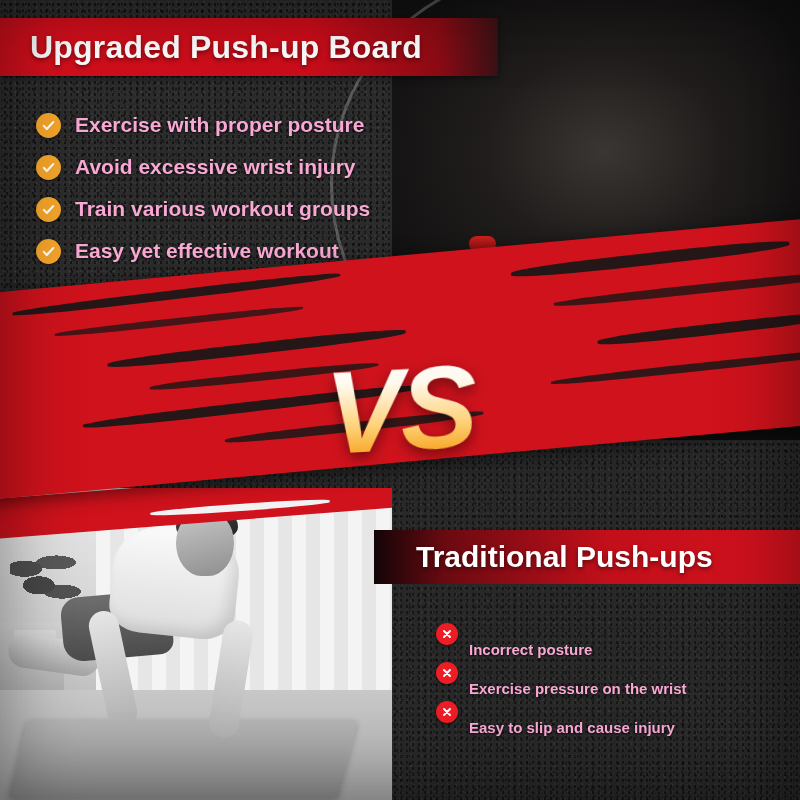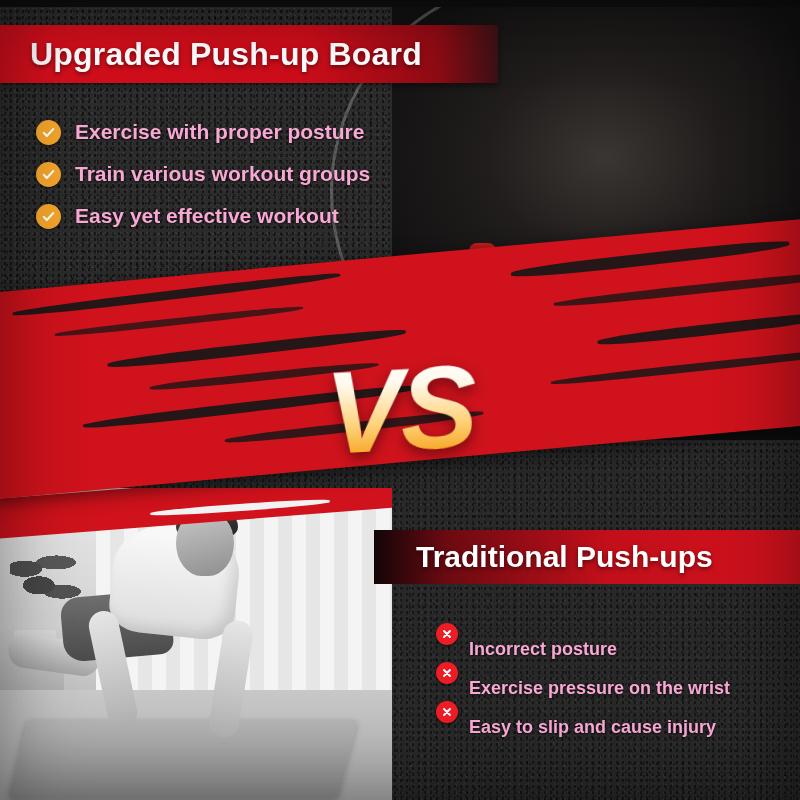--- a/index.html
+++ b/index.html
@@ -23,21 +23,20 @@
       radial-gradient(circle at 55% 88%, rgba(0,0,0,.45) 0 1.2px, transparent 1.3px),
       radial-gradient(circle at 25% 48%, rgba(0,0,0,.4) 0 1.1px, transparent 1.2px);
     background-size:7px 7px,11px 11px,9px 9px,6px 6px,13px 13px,8px 8px;
   }
 
   
   .top-panel{
     position:absolute;left:0;top:0;width:800px;height:360px;
     background-color:#272727;
     overflow:hidden;
-    margin-top:7px;
   }
   .top-panel .grain{
     position:absolute;inset:0;
   }
 
   
   .photo-top{
     position:absolute;left:392px;top:0;width:408px;height:360px;
     overflow:hidden;
     background:
@@ -263,21 +262,21 @@
     text-shadow:0 2px 4px rgba(0,0,0,.5);white-space:nowrap;
   }
 
   
   .cons{
     position:absolute;left:436px;top:614px;width:360px;
   }
   .cons .li{height:39px;}
   .ico-x{background:#ec1d24;box-shadow:0 1px 3px rgba(0,0,0,.6);}
   .cons .ico{width:22px;height:22px;margin-right:11px;}
-  .cons .li-txt{font-size:18px;margin-top:32px;}
+  .cons .li-txt{font-size:15px;margin-top:32px;}
 
   
   .vignette{
     position:absolute;inset:0;pointer-events:none;
     box-shadow:inset 0 0 80px rgba(0,0,0,.45);
   }
 </style>
 </head>
 <body>
 
@@ -323,20 +322,28 @@
 
       <div class="li">
         <span class="ico ico-check">
           <svg width="15" height="15" viewBox="0 0 16 16">
               <path d="M3 8.4l3.2 3.4L13 4.4" fill="none" stroke="#fff" stroke-width="2.3" stroke-linecap="round" stroke-linejoin="round"></path>
             </svg>
         </span>
         <span class="li-txt">Exercise with proper posture</span>
       </div>
 
+      <div class="li">
+        <span class="ico ico-check">
+          <svg width="15" height="15" viewBox="0 0 16 16">
+              <path d="M3 8.4l3.2 3.4L13 4.4" fill="none" stroke="#fff" stroke-width="2.3" stroke-linecap="round" stroke-linejoin="round"></path>
+            </svg>
+        </span>
+        <span class="li-txt">Avoid excessive wrist injury</span>
+      </div>
 
 
       <div class="li">
         <span class="ico ico-check">
           <svg width="15" height="15" viewBox="0 0 16 16">
               <path d="M3 8.4l3.2 3.4L13 4.4" fill="none" stroke="#fff" stroke-width="2.3" stroke-linecap="round" stroke-linejoin="round"></path>
             </svg>
         </span>
         <span class="li-txt">Train various workout groups</span>
       </div>

